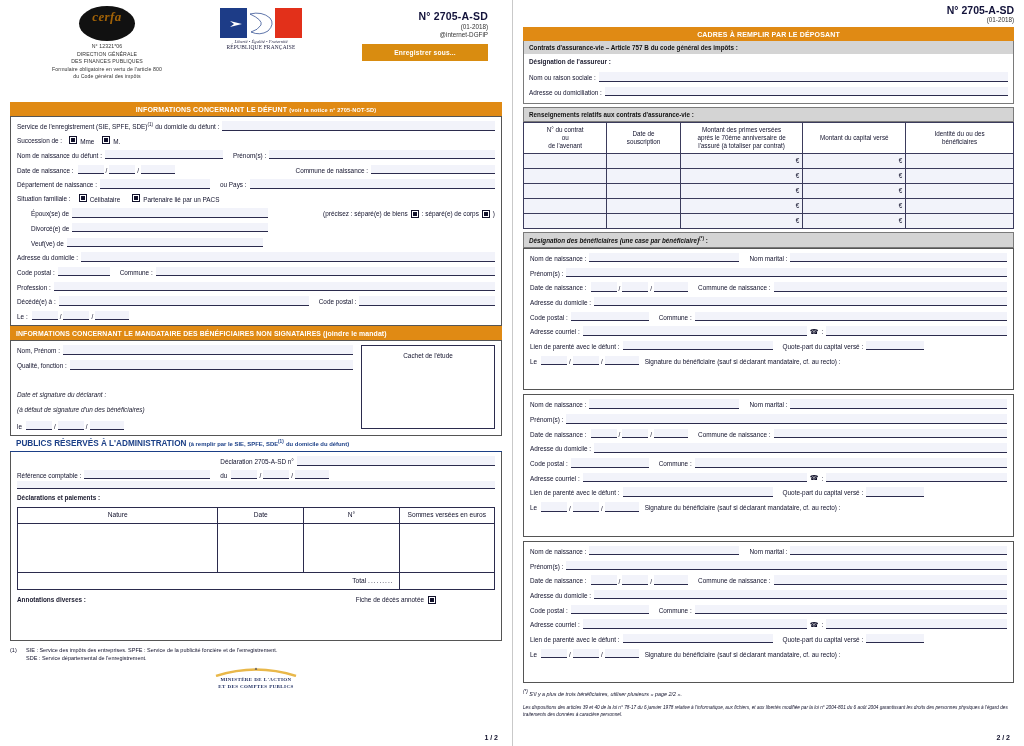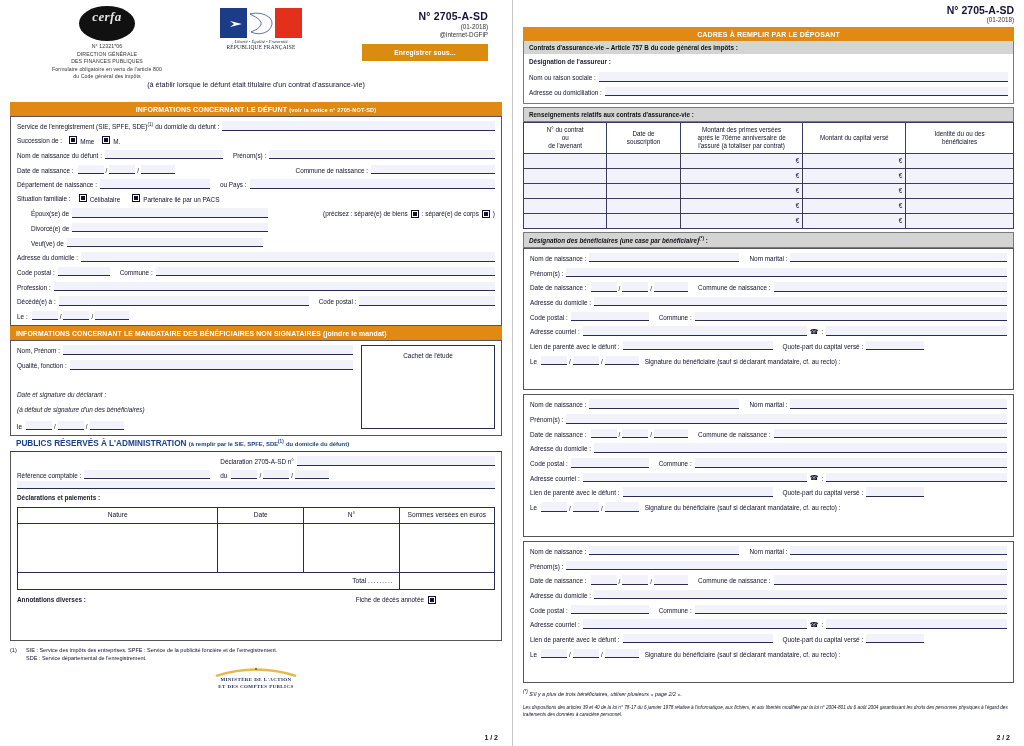--- a/index.html
+++ b/index.html
@@ -15,21 +15,21 @@
   
   .t{font-size:6.4px;color:#1a1a2e;line-height:1.25;}
   .bold{font-weight:bold;}
   .ital{font-style:italic;}
 
   
   .hdr{position:relative;height:98px;}
   .cerfa-blk{position:absolute;left:22px;top:2px;width:150px;text-align:center;}
   .cerfa-oval{
     width:56px;height:35px;border-radius:50%;background:#111;margin:0 auto;
-    color:#e5e5e5;font-family:"Liberation Serif",serif;font-style:italic;font-weight:bold;
+    color:#a16207;font-family:"Liberation Serif",serif;font-style:italic;font-weight:bold;
     font-size:13px;line-height:21px;letter-spacing:.4px;
   }
   .cerfa-sub{font-size:5.2px;color:#333;margin-top:2px;line-height:1.45;letter-spacing:.1px;}
 
   .flag-blk{position:absolute;left:196px;top:4px;width:110px;text-align:center;}
   .flag{width:82px;height:30px;margin:0 auto;display:block;}
   .flag-motto{font-family:"Liberation Serif",serif;font-style:italic;font-size:4.6px;color:#2a2a4a;margin-top:1px;}
   .flag-rf{font-family:"Liberation Serif",serif;font-size:5.4px;color:#1a1a3a;letter-spacing:.2px;}
 
   .num-blk{position:absolute;right:14px;top:6px;text-align:right;}
@@ -175,21 +175,20 @@
         <div class="flag-rf">RÉPUBLIQUE FRANÇAISE</div>
       </div>
 
       <div class="num-blk">
         <div class="num-main">N° 2705-A-SD</div>
         <div class="num-sub">(01-2018)</div>
         <div class="num-sub">@internet-DGFiP</div>
         <button class="btn-save">Enregistrer sous...</button>
       </div>
 
-      <div class="title-sub">(à établir lorsque le défunt était titulaire d'un contrat d'assurance-vie)</div>
     </div>
 
     <div class="banner">
       <span>INFORMATIONS CONCERNANT LE DÉFUNT</span>
       <span class="small">(voir la notice n° 2705-NOT-SD)</span>
     </div>
 
     <div class="box box-top">
       <div class="inner">
 

